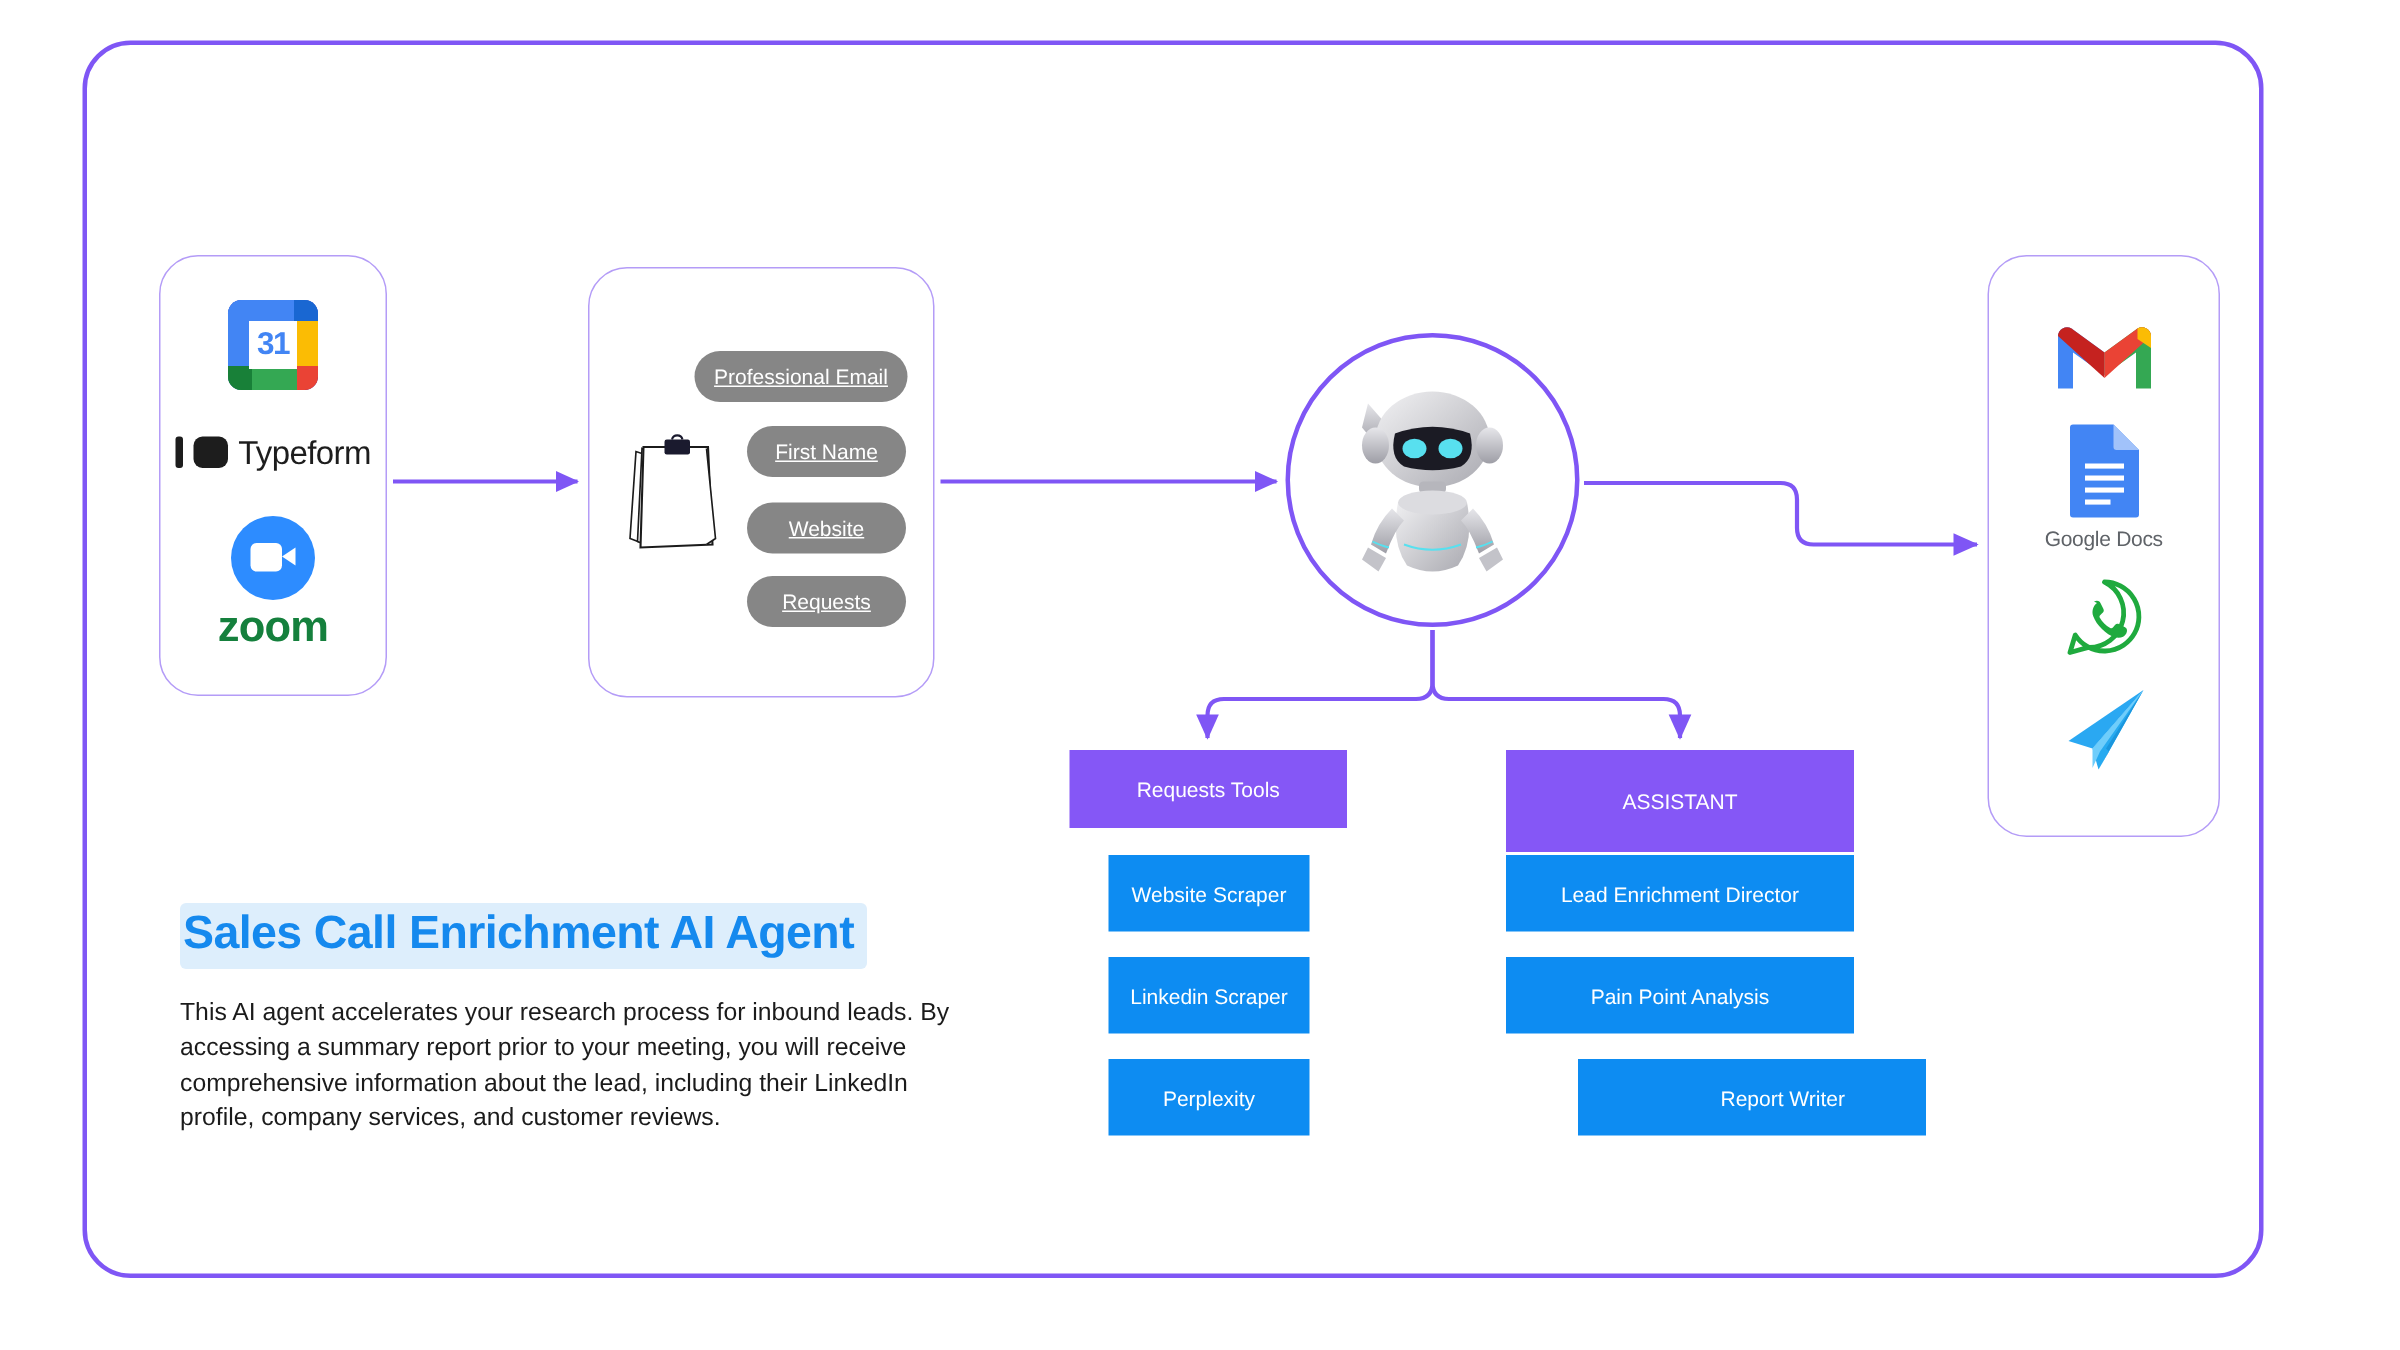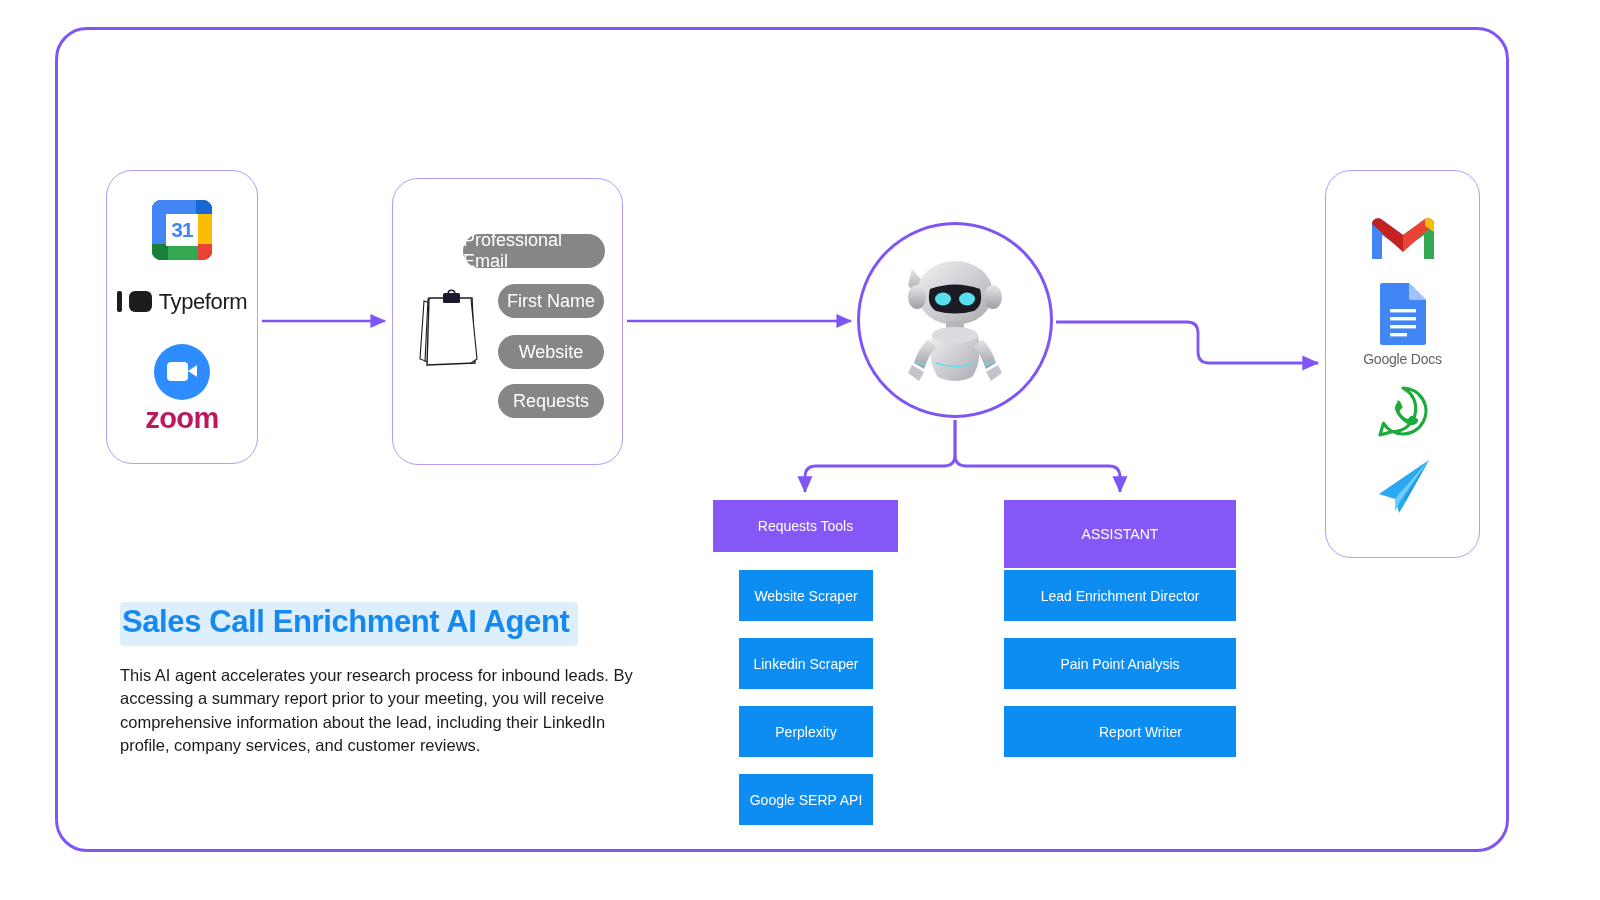--- a/index.html
+++ b/index.html
@@ -118,21 +118,21 @@
     position: absolute; right: 0; top: 3px;
     width: 0; height: 0;
     border-top: 6px solid transparent;
     border-bottom: 6px solid transparent;
     border-right: 9px solid #fff;
   }
   .zoom-word {
     margin-top: 2px;
     font-size: 29px;
     font-weight: bold;
-    color: #be185d;
+    color: #15803d;
     letter-spacing: -0.5px;
   }
 
   
   .panel-form {
     left: 392px;
     top: 178px;
     width: 231px;
     height: 287px;
   }
@@ -144,22 +144,23 @@
     height: 84px;
   }
   .pill {
     position: absolute;
     background: #868686;
     color: #ffffff;
     border-radius: 22px;
     display: flex;
     align-items: center;
     justify-content: center;
-    font-size: 18px;
+    font-size: 14px;
     box-sizing: border-box;
+    text-decoration: underline;
   }
   .pill-0 { left: 70px;  top: 55px;  width: 142px; height: 34px; }
   .pill-1 { left: 105px; top: 105px; width: 106px; height: 34px; }
   .pill-2 { left: 105px; top: 156px; width: 106px; height: 34px; }
   .pill-3 { left: 105px; top: 205px; width: 106px; height: 34px; }
 
   
   .robot-circle {
     position: absolute;
     left: 857px;
@@ -347,26 +348,25 @@
 
       <path d="M16,110 l12,7 l-5,9 l-11,-8 z" fill="#c3c3c9"></path>
       <path d="M102,110 l-12,7 l5,9 l11,-8 z" fill="#c3c3c9"></path>
     </svg>
   </div>
 
   <div class="group-box box-head" style="left:713px; top:500px; width:185px; height:52px;">Requests Tools</div>
   <div class="group-box box-item" style="left:739px; top:570px; width:134px; height:51px;">Website Scraper</div>
   <div class="group-box box-item" style="left:739px; top:638px; width:134px; height:51px;">Linkedin Scraper</div>
   <div class="group-box box-item" style="left:739px; top:706px; width:134px; height:51px;">Perplexity</div>
-  <div class="group-box box-item" style="left:739px; top:774px; width:134px; height:51px;">Google SERP API</div>
 
   <div class="group-box box-head" style="left:1004px; top:500px; width:232px; height:68px;">ASSISTANT</div>
   <div class="group-box box-item" style="left:1004px; top:570px; width:232px; height:51px;">Lead Enrichment Director</div>
   <div class="group-box box-item" style="left:1004px; top:638px; width:232px; height:51px;">Pain Point Analysis</div>
-  <div class="group-box box-item" style="left:1004px; top:706px; width:232px; height:51px;padding-left:41px;">Report Writer</div>
+  <div class="group-box box-item" style="left:1052px; top:706px; width:232px; height:51px;padding-left:41px;">Report Writer</div>
 
   <div class="panel panel-output">
 
     <svg width="68" height="52" viewBox="0 0 68 52">
       <path d="M5,47 L5,14 L34,34 L63,14 L63,47 L55,47 L55,25 L34,40 L13,25 L13,47 z" fill="#ffffff"></path>
       <path d="M3,47 L3,12 a6,6 0 0 1 9,-5 L34,23 L34,38 L13,23 L13,47 z" fill="#4285f4"></path>
       <path d="M65,47 L65,12 a6,6 0 0 0 -9,-5 L34,23 L34,38 L55,23 L55,47 z" fill="#34a853"></path>
       <path d="M3,12 a6,6 0 0 1 9,-5 L34,23 L34,40 z" fill="#c5221f"></path>
       <path d="M65,12 a6,6 0 0 0 -9,-5 L34,23 L34,40 z" fill="#ea4335"></path>
       <path d="M56,7 a6,6 0 0 1 9,5 L65,20 L56,14 z" fill="#fbbc04"></path>

